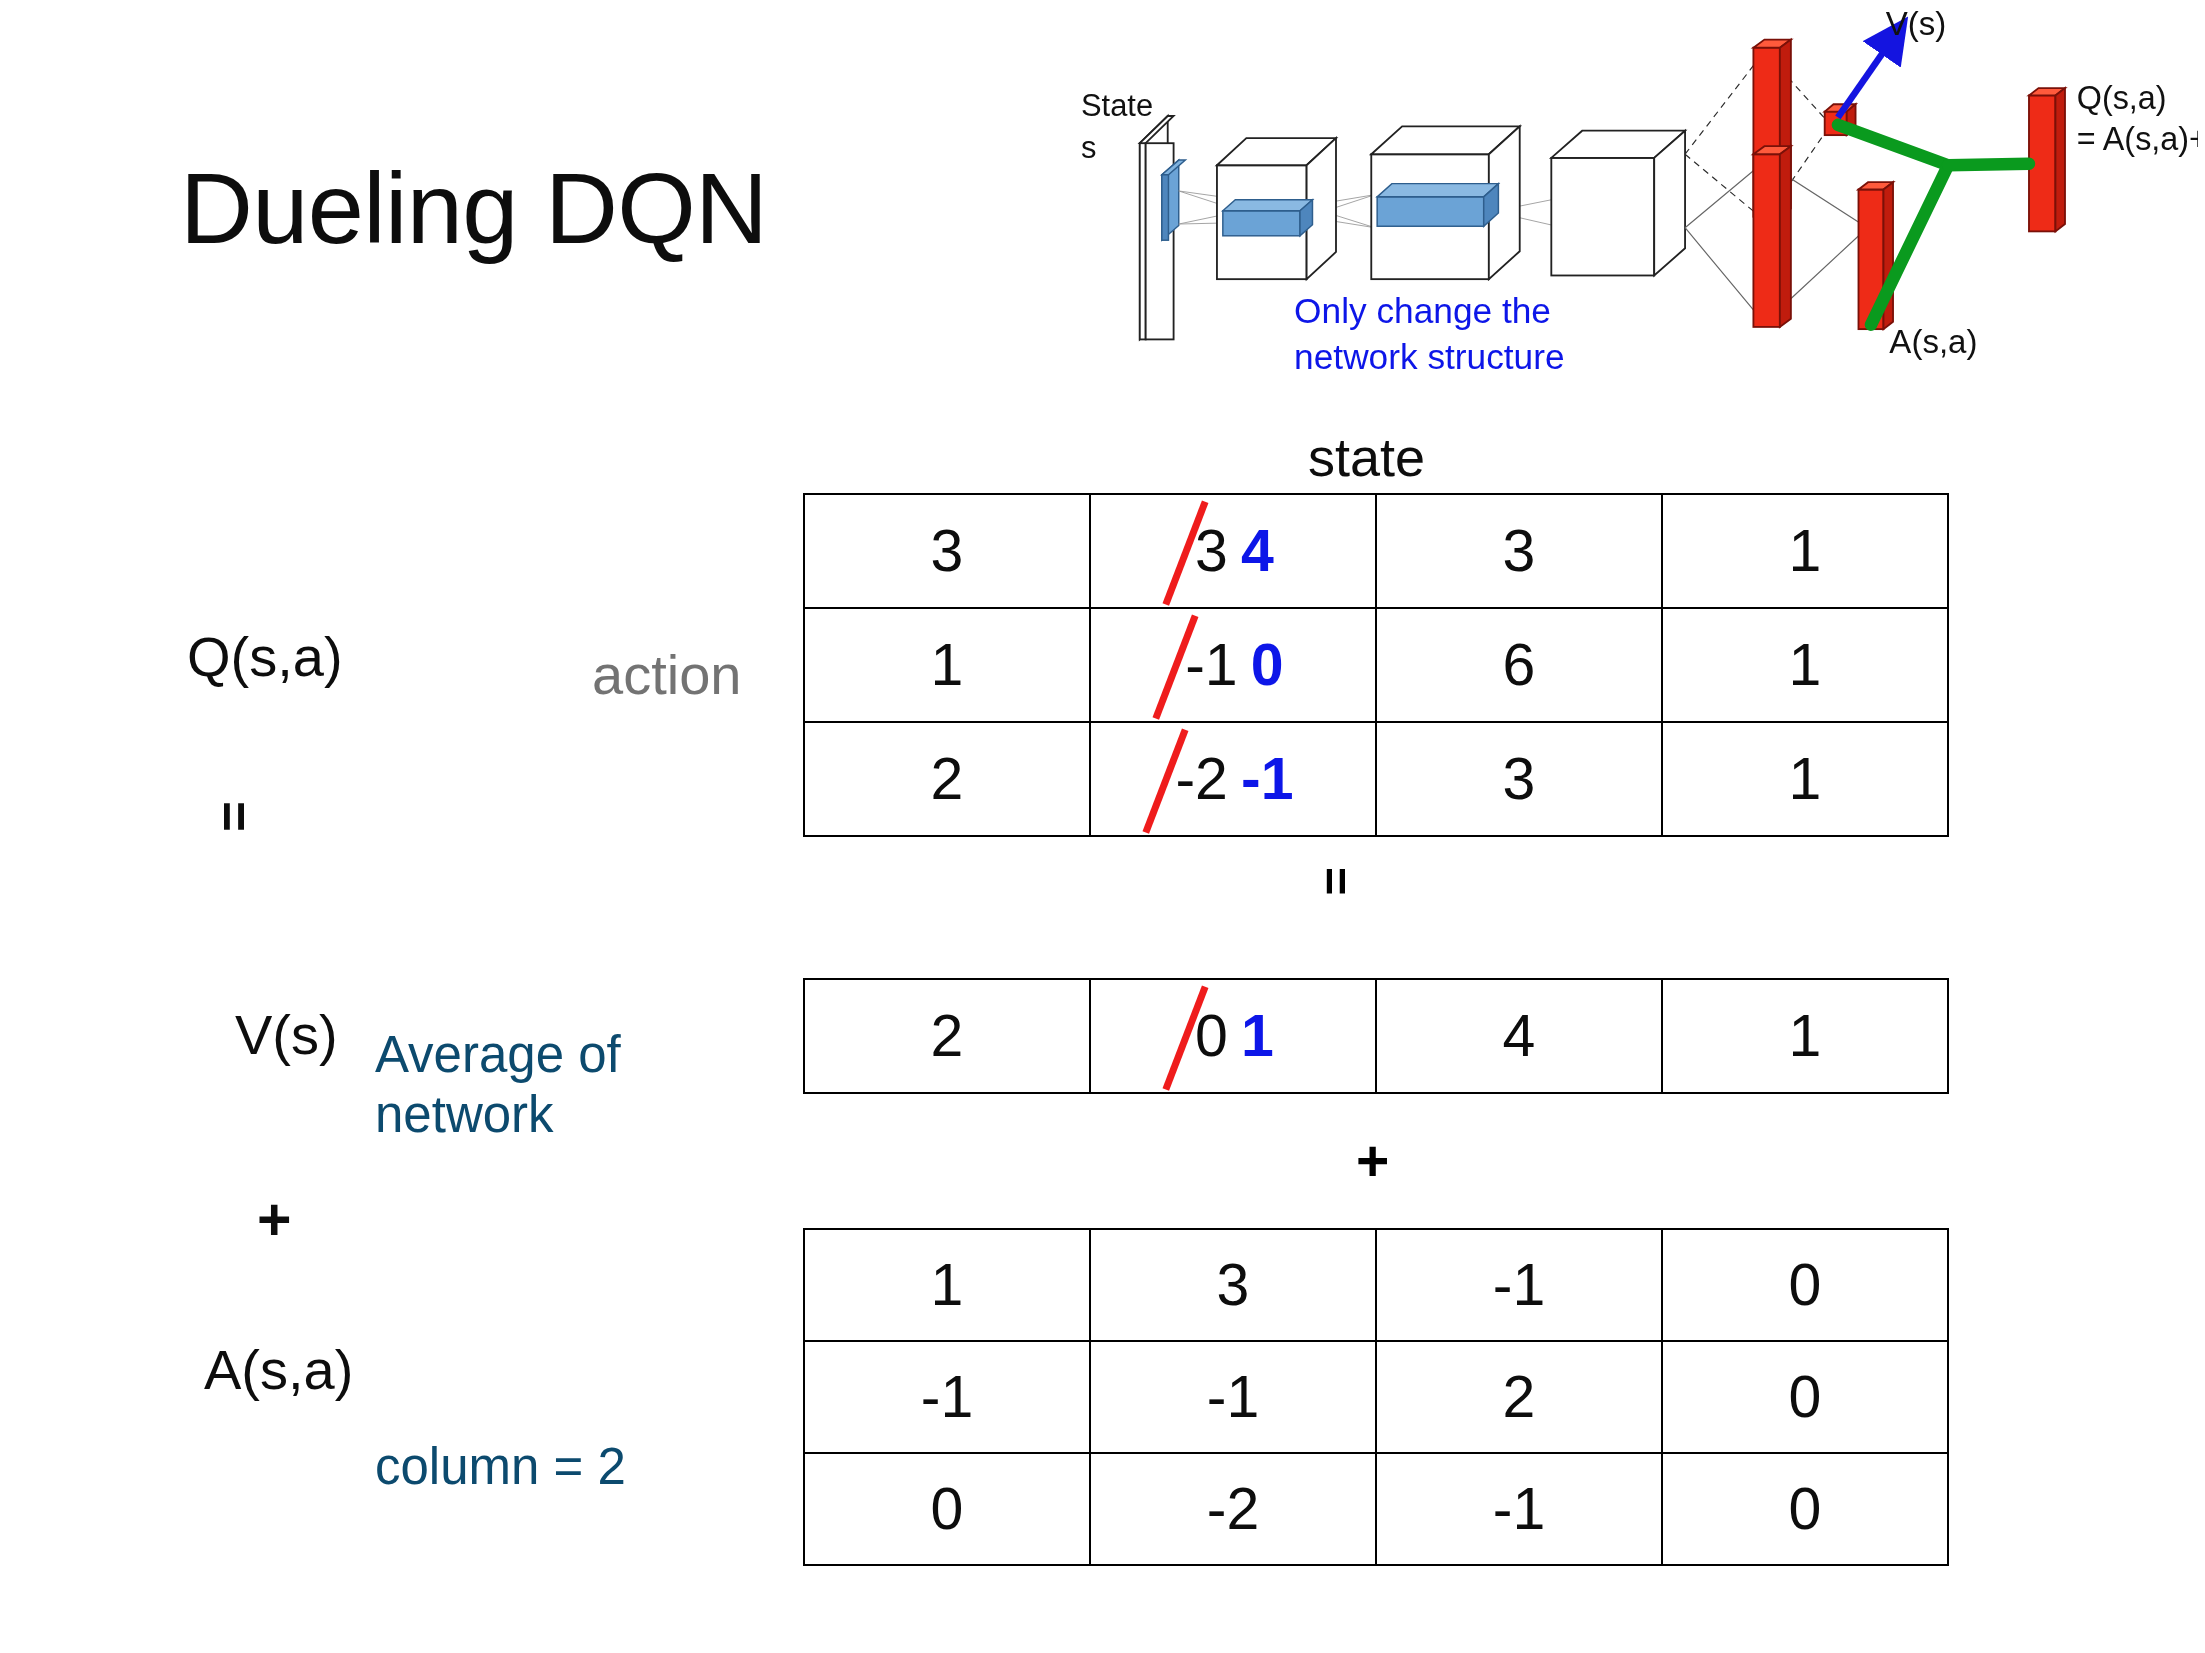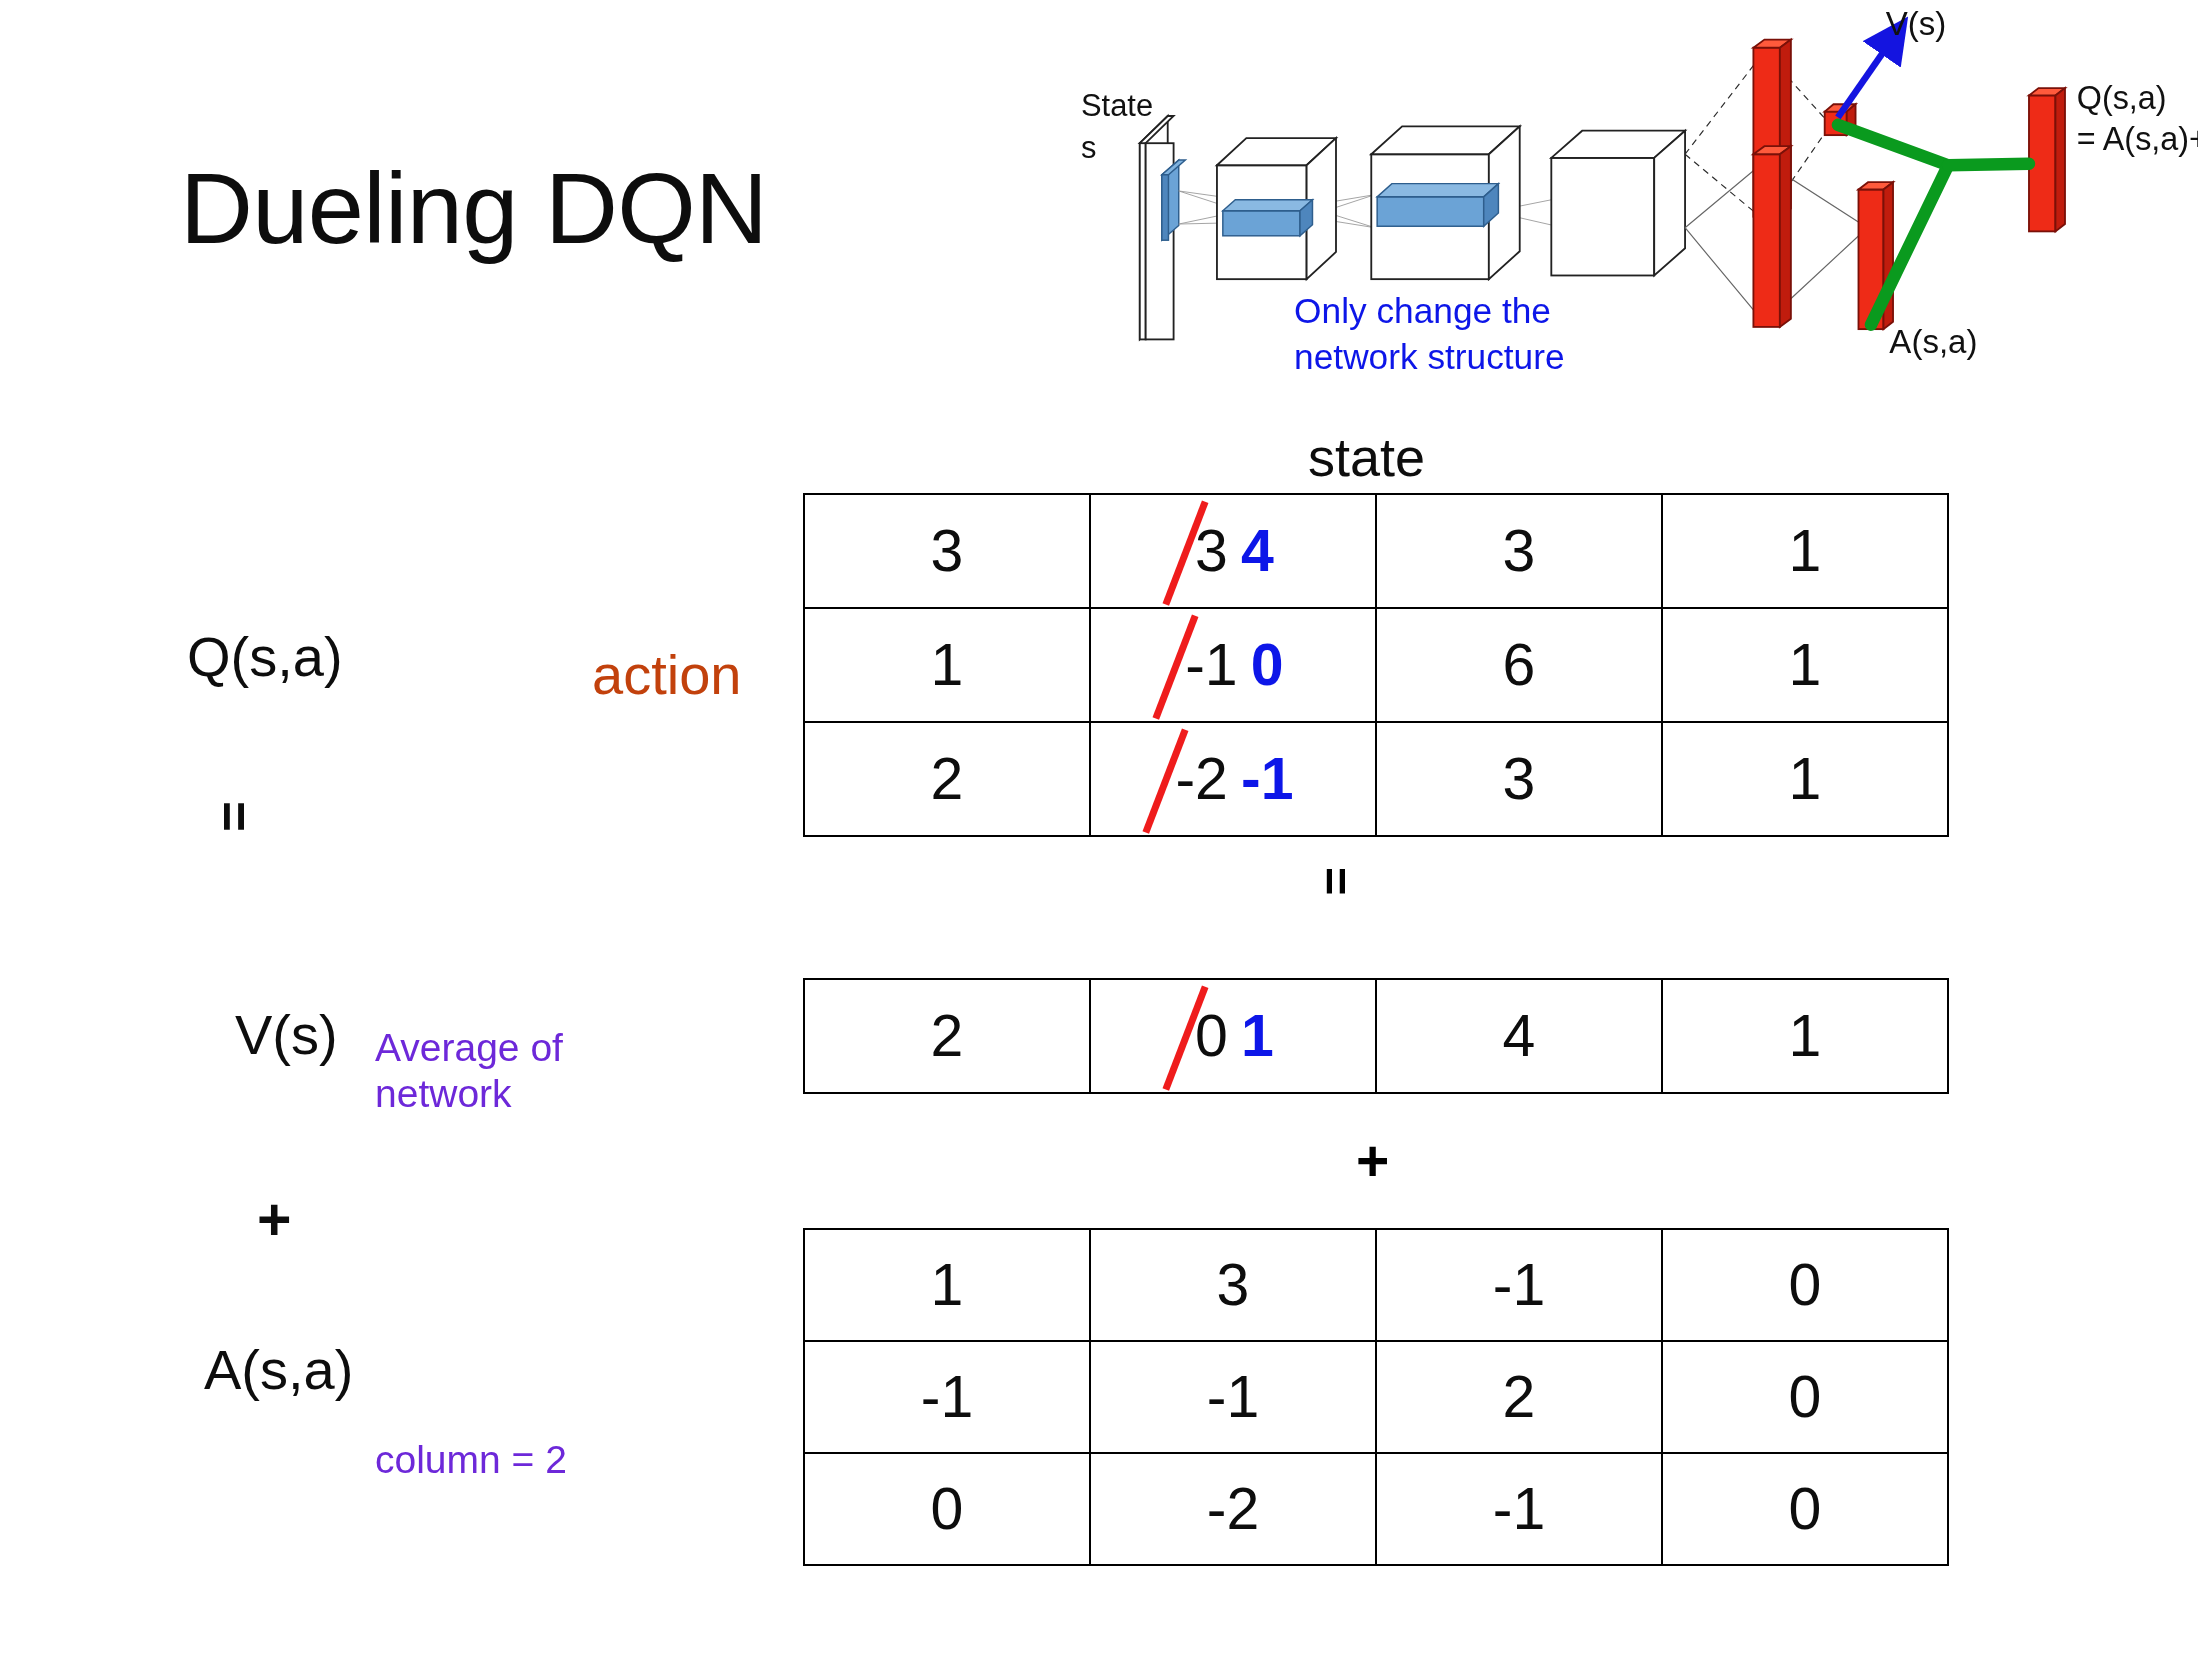--- a/index.html
+++ b/index.html
@@ -17,23 +17,23 @@
   #net-diagram svg{display:block;}
 
   
   .lbl{font-size:56px;line-height:1;color:#0d0d0d;}
   #label-q{left:187px;top:629px;}
   #label-eq1{left:261px;top:801px;font-size:53px;font-weight:700;
              transform:rotate(90deg);transform-origin:left top;}
   #label-v{left:235px;top:1007px;}
   #label-plus{left:257px;top:1191px;font-size:59px;font-weight:700;}
   #label-a{left:204px;top:1342px;}
-  #label-action{left:592px;top:647px;font-size:56px;color:#c2410c;}
-
-  .note{color:#6d28d9;font-size:39px;line-height:1.18;}
+  #label-action{left:592px;top:647px;font-size:56px;color:#737373;}
+
+  .note{color:#0c4a6e;font-size:51px;line-height:1.18;}
   #note-average{left:375px;top:1025px;width:382px;}
   #note-sum{left:375px;top:1437px;width:412px;}
 
   
   #caption-state{left:1308px;top:426px;font-size:54px;color:#0d0d0d;}
 
   
   #op-eq2{left:1364px;top:867px;font-size:49px;font-weight:700;
           transform:rotate(90deg);transform-origin:left top;}
   #op-plus2{left:1356px;top:1128px;font-size:57px;font-weight:700;}

